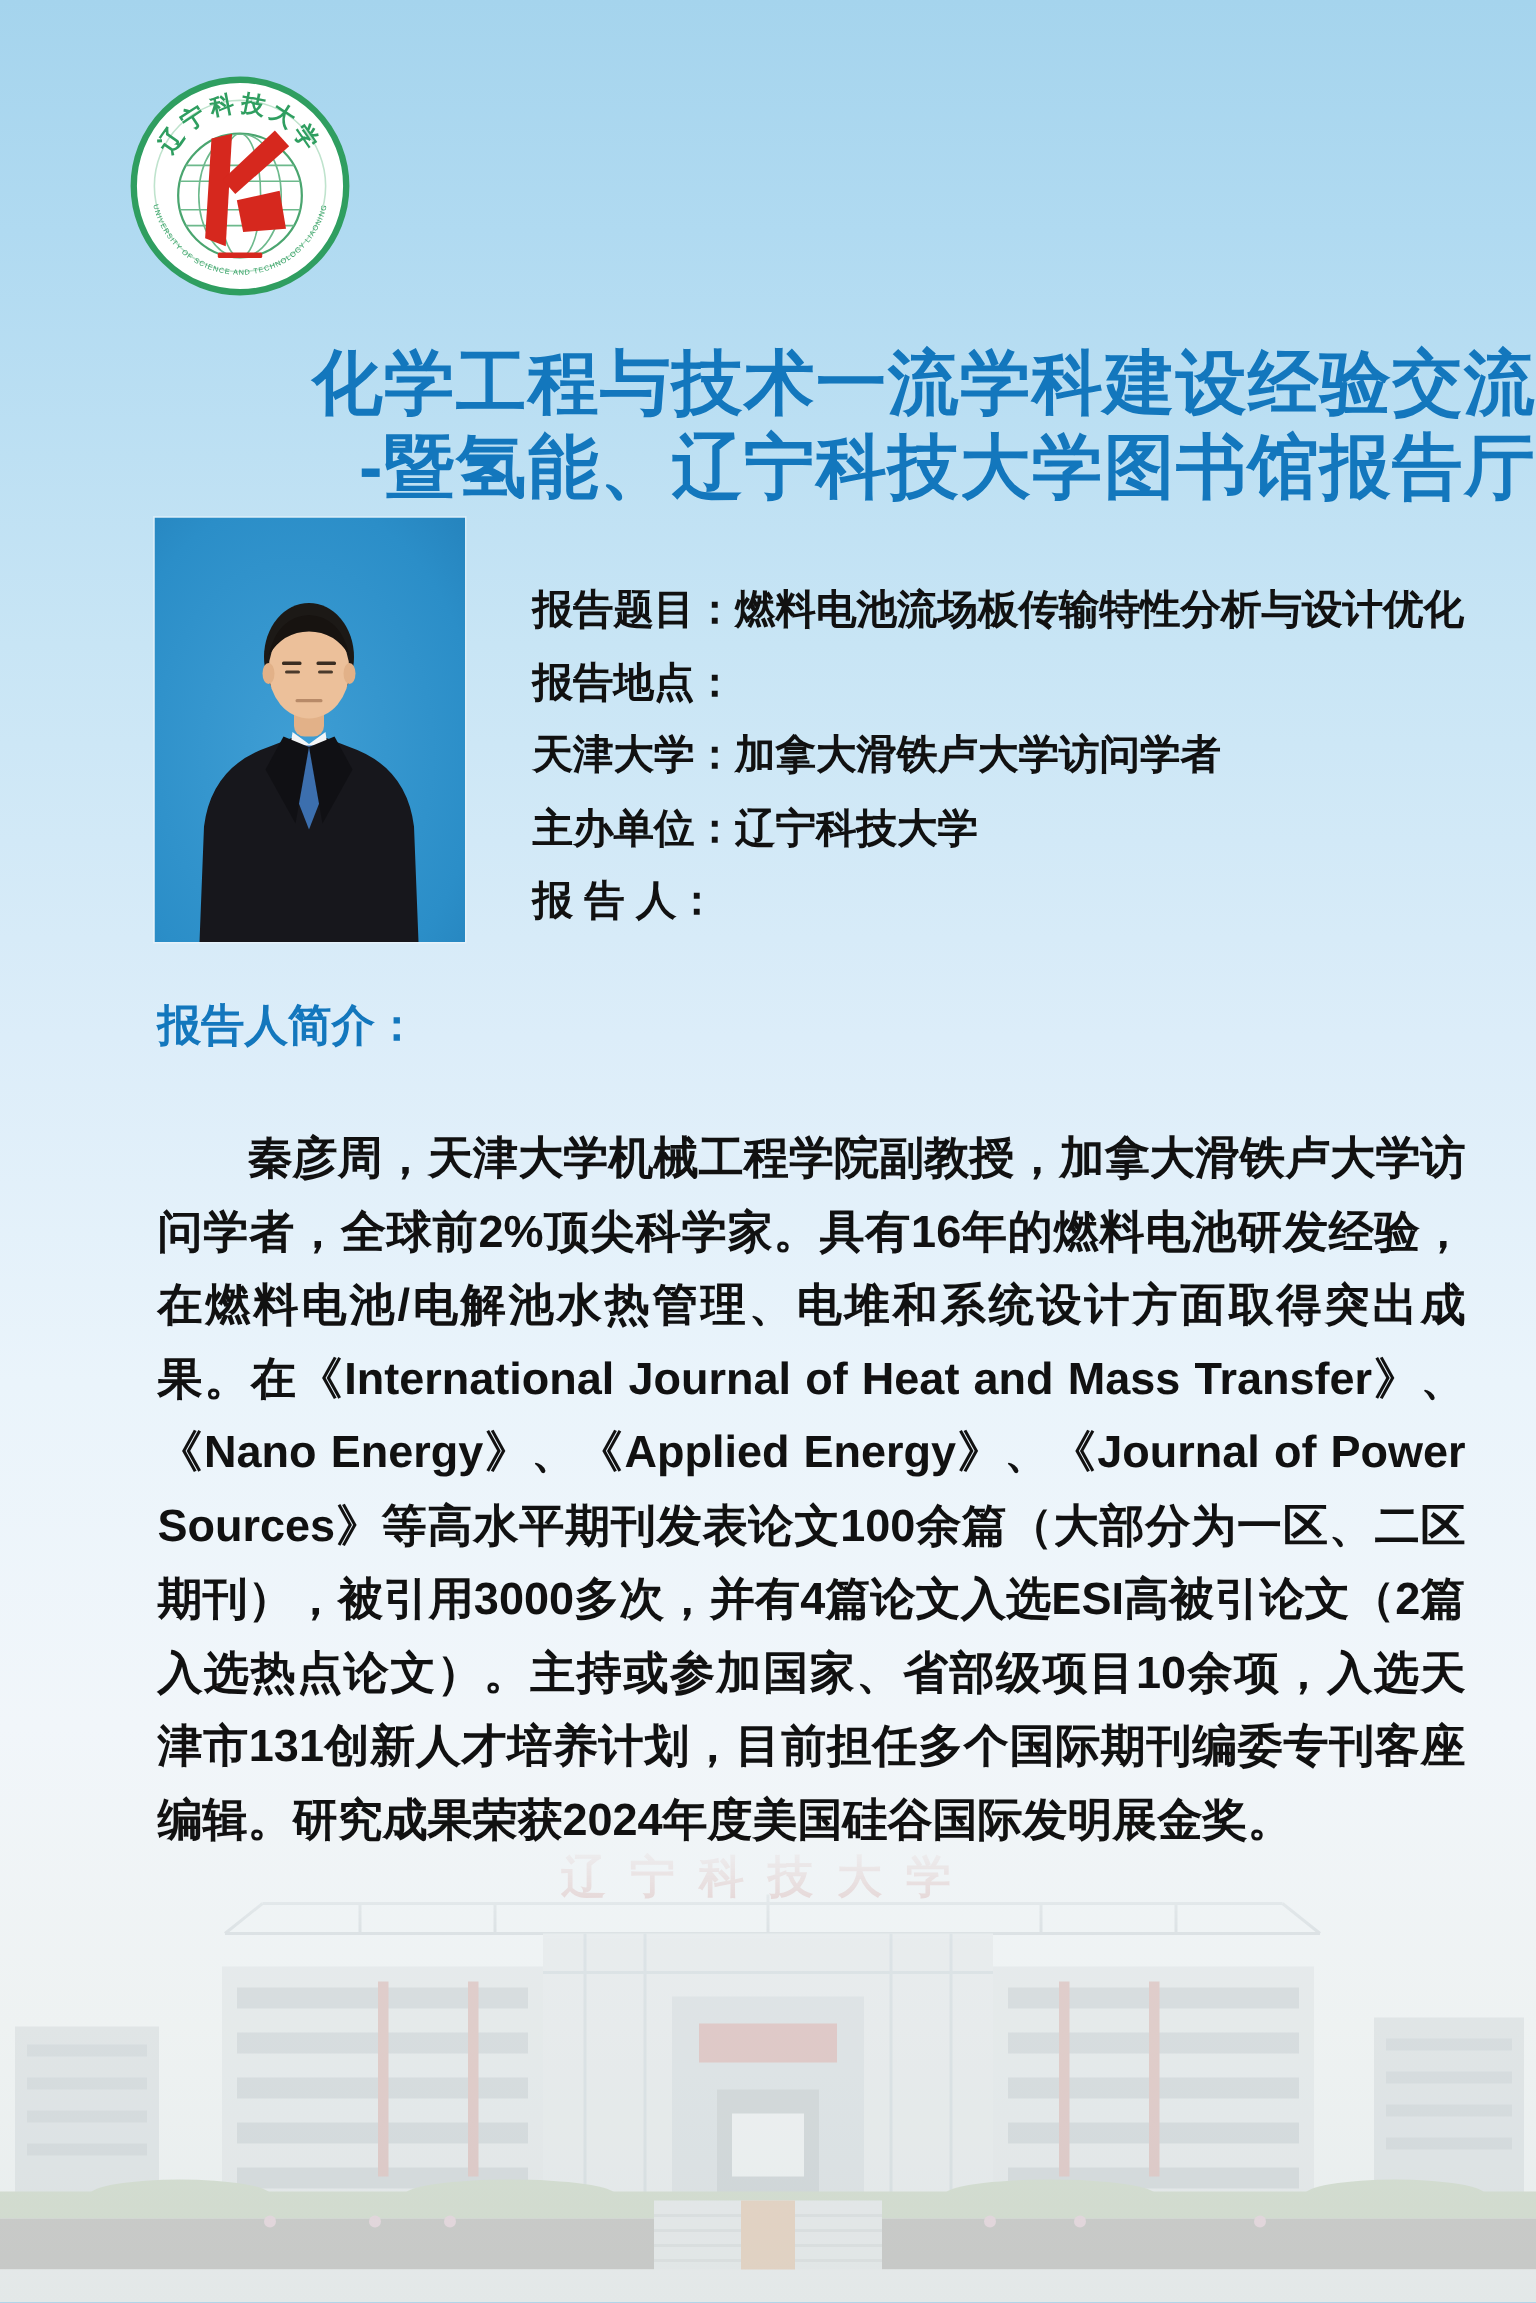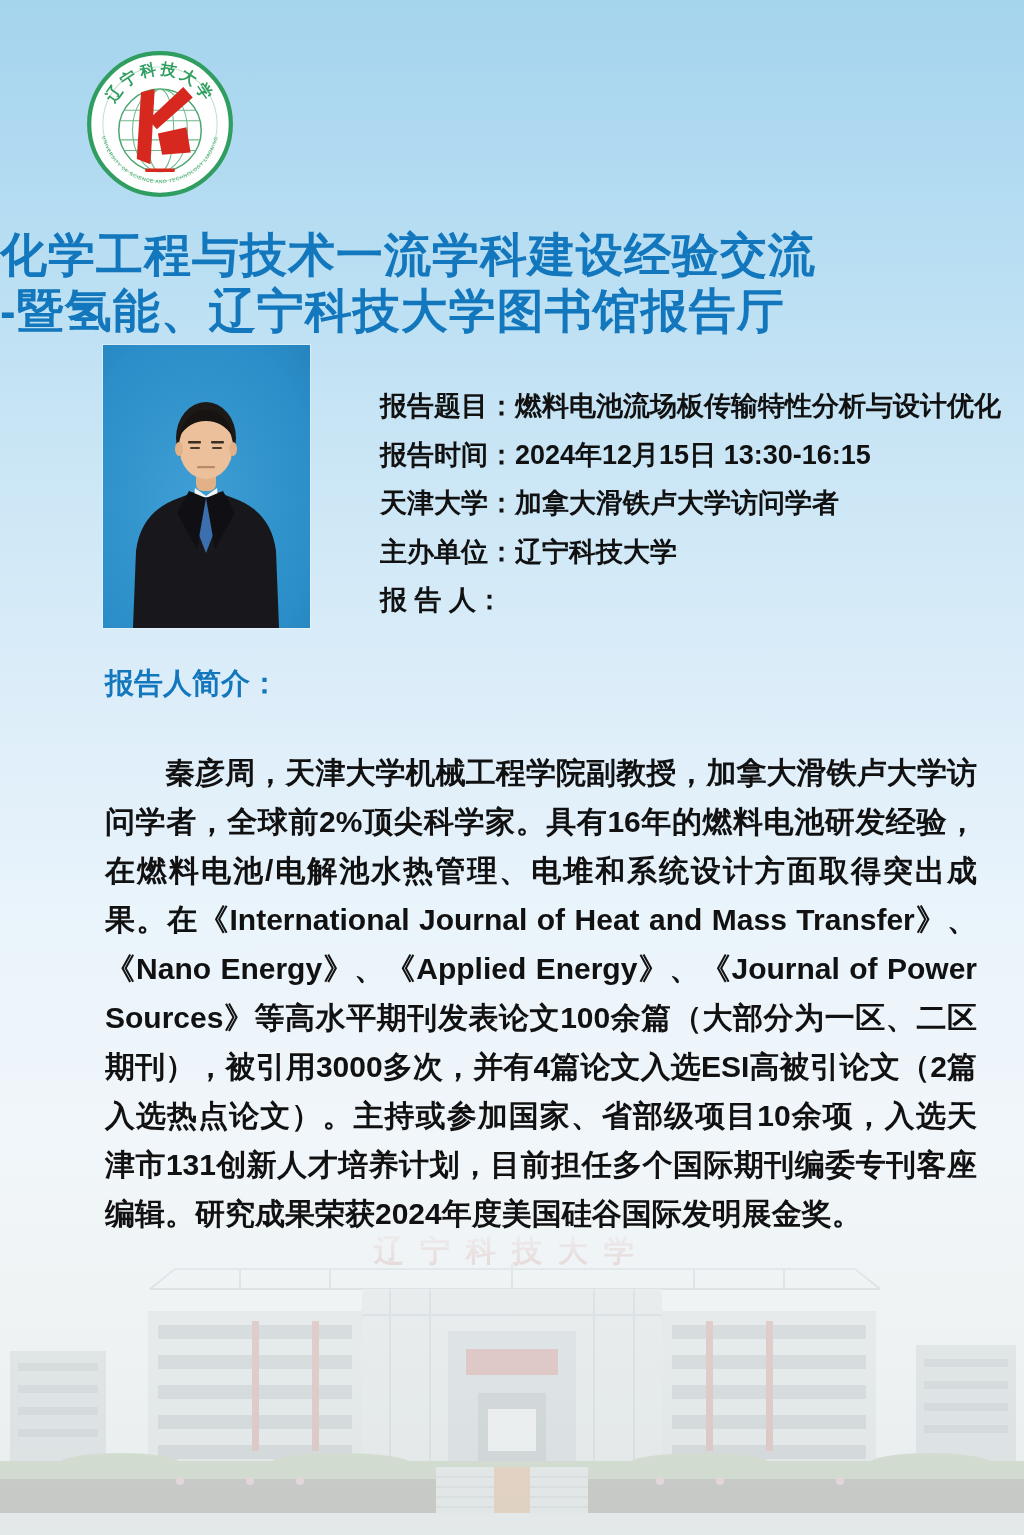--- a/index.html
+++ b/index.html
@@ -2,24 +2,24 @@
 <html><head>
 <meta charset="utf-8">
 <style>
   html,body{margin:0;padding:0;background:#9fcde8;}
   .poster{
     position:relative;width:1024px;height:1535px;margin:0 auto;overflow:hidden;
     background:linear-gradient(180deg,#a5d4ed 0%,#b0daf1 10%,#c8e5f5 28%,#dcedf9 45%,#eaf4fb 60%,#f1f6fa 75%,#eef2f2 88%,#e7ecec 100%);
     font-family:"Liberation Sans","DejaVu Sans",sans-serif;color:#111;
   }
   .logo{position:absolute;left:86px;top:50px;width:148px;height:148px;}
-  .title{position:absolute;left:0;top:196px;width:100%;text-align:left;
+  .title{position:absolute;left:0;top:196px;width:100%;text-align:right;
     font-weight:900;font-size:47px;line-height:56px;letter-spacing:1px;}
   .photo{position:absolute;left:103px;top:345px;width:207px;height:283px;box-shadow:0 0 0 1px rgba(255,255,255,.35);}
-  .details{position:absolute;left:380px;top:382px;width:640px;font-size:27px;font-weight:600;}
+  .details{position:absolute;left:355px;top:382px;width:640px;font-size:27px;font-weight:600;}
   .detail-row{height:48.5px;display:flex;align-items:center;white-space:nowrap;}
   .detail-label{flex:0 0 auto;}
   .detail-value{flex:0 0 auto;}
   .bio-heading{position:absolute;left:105px;top:664px;font-size:29px;font-weight:800;}
   .bio{position:absolute;left:105px;top:748px;width:872px;font-size:30px;line-height:49px;
     font-weight:600;text-align:justify;text-indent:2em;}
   .building{position:absolute;left:0;bottom:0;width:1024px;height:312px;opacity:.23;
     -webkit-mask-image:linear-gradient(180deg,transparent 0,#000 70px);
     mask-image:linear-gradient(180deg,transparent 0,#000 70px);}
 </style>
@@ -101,22 +101,21 @@
     <rect x="109" y="102" width="10" height="2" rx="1" fill="#4a3a2c"></rect>
     <rect x="94" y="121" width="18" height="2.2" rx="1" fill="#b88a68"></rect>
   </svg>
 
   <div class="details">
     <div class="detail-row">
       <span class="detail-label">报告题目：</span>
         <span class="detail-value">燃料电池流场板传输特性分析与设计优化</span>
     </div>
     <div class="detail-row">
-      <span class="detail-label">报告时间：</span>
-        <span class="detail-value">2024年12月15日 13:30-16:15</span>
+      <span class="detail-label">报告地点：</span>
     </div>
     <div class="detail-row">
       <span class="detail-label">天津大学：</span>
         <span class="detail-value">加拿大滑铁卢大学访问学者</span>
     </div>
     <div class="detail-row">
       <span class="detail-label">主办单位：</span>
         <span class="detail-value">辽宁科技大学</span>
     </div>
     <div class="detail-row">

